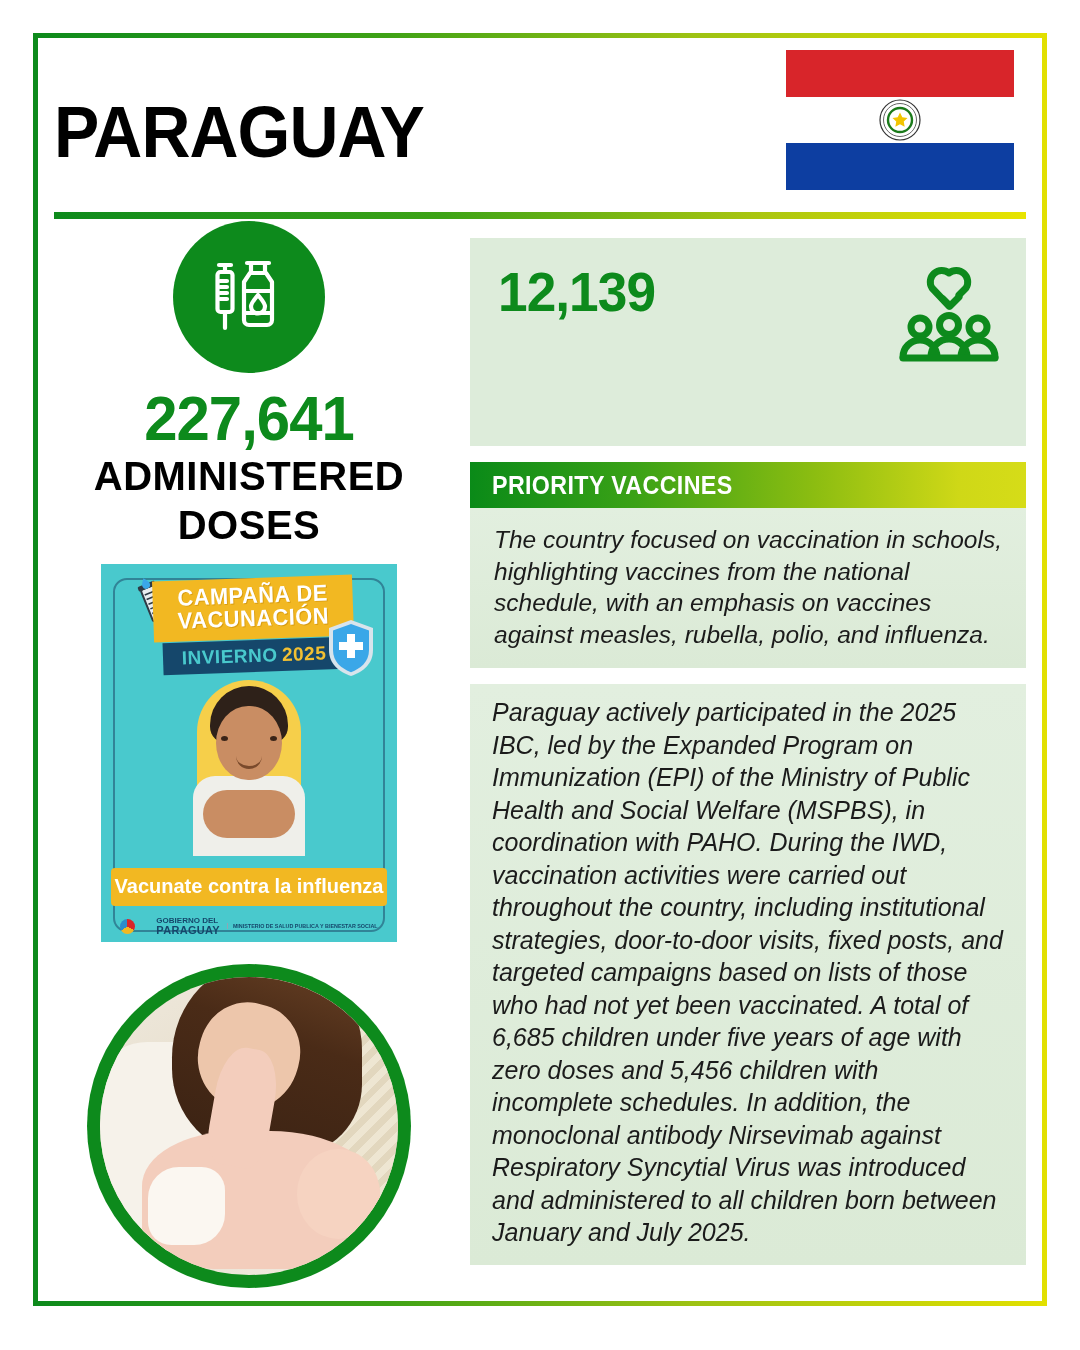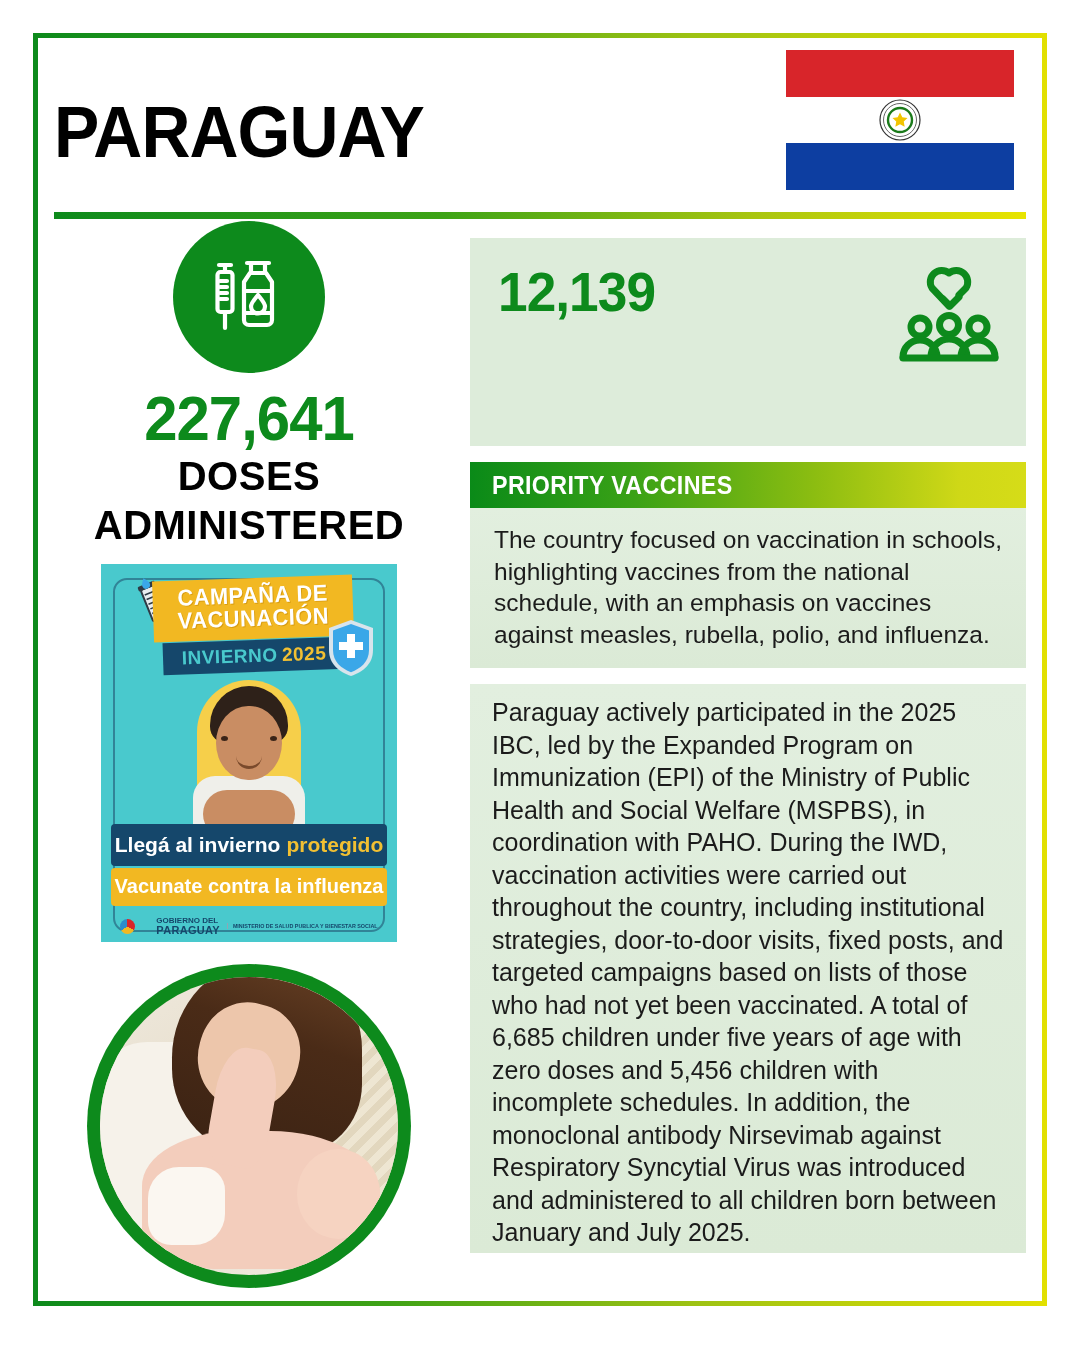--- a/index.html
+++ b/index.html
@@ -224,23 +224,23 @@
     height:46px;display:flex;align-items:center;padding:1px 22px;box-sizing:border-box;
     background:linear-gradient(90deg,#0a8a18 0%,#3ba216 30%,#8cbd11 62%,#cfd817 88%,#d6dc18 100%);
   }
   .sec-head span{
     color:#fff;font-weight:bold;font-size:25px;letter-spacing:.4px;
     transform:scaleX(0.93);transform-origin:left center;
   }
   .sec-body{
     background:linear-gradient(180deg,#e2efdf 0%,#dbead6 100%);
     padding:16px 24px 18px;box-sizing:border-box;
-    color:#1b1b1b;font-size:24.5px;line-height:1.29;
-  }
-  .sec-body.tight{padding:12px 22px 4px;font-size:25px;line-height:1.30;}
+    color:#1b1b1b;font-size:24.5px;line-height:1.29;font-style:italic;
+  }
+  .sec-body.tight{padding:12px 22px 16px;font-size:25px;line-height:1.30;}
 </style>
 </head>
 <body>
 
 <div class="page">
 
   <div class="frame">
     <div class="frame-inner"></div>
   </div>
 
@@ -276,22 +276,22 @@
           <path d="M48 8v10M62 8v10"></path>
           <path d="M47 18h16l6 9v38a5 5 0 0 1-5 5H46a5 5 0 0 1-5-5V27z"></path>
           <path d="M41 36h28"></path>
           <path d="M41 58h28"></path>
           <path d="M55 40c-4 5-7 8-7 11.5a7 7 0 0 0 14 0C62 48 59 45 55 40z"></path>
         </g>
       </svg>
     </div>
 
     <div class="big-number">227,641</div>
+    <div class="doses-label">ADMINISTERED</div>
     <div class="doses-label">DOSES</div>
-    <div class="doses-label">ADMINISTERED</div>
 
     <div class="poster">
       <div class="inner-rule"></div>
 
       <svg class="syringe" viewBox="0 0 40 62">
         <g transform="rotate(-22 20 31)">
           <rect x="13" y="10" width="14" height="34" rx="2" fill="#e9edf0" stroke="#2f3b46" stroke-width="2"></rect>
           <rect x="11" y="6" width="18" height="5" rx="1.5" fill="#2f3b46"></rect>
           <rect x="18" y="44" width="4" height="12" fill="#2f3b46"></rect>
           <path d="M15 16h10M15 21h10M15 26h10M15 31h10M15 36h10" stroke="#2f3b46" stroke-width="1.6"></path>
@@ -319,24 +319,20 @@
         <div class="halo"></div>
         <div class="shirt"></div>
         <div class="hair"></div>
         <div class="face"></div>
         <div class="eyeL"></div>
         <div class="eyeR"></div>
         <div class="smile"></div>
         <div class="arm"></div>
       </div>
 
-      <div class="navy-strip">
-        <span>Llegá al invierno</span>
-        <span class="y">protegido</span>
-      </div>
       <div class="gold-strip">
         <span>Vacunate contra la influenza</span>
       </div>
 
       <div class="logos">
         <div class="gov">
           <div class="mark"></div>
           <div class="txt">
             <span>GOBIERNO DEL</span>
             <b>PARAGUAY</b>

